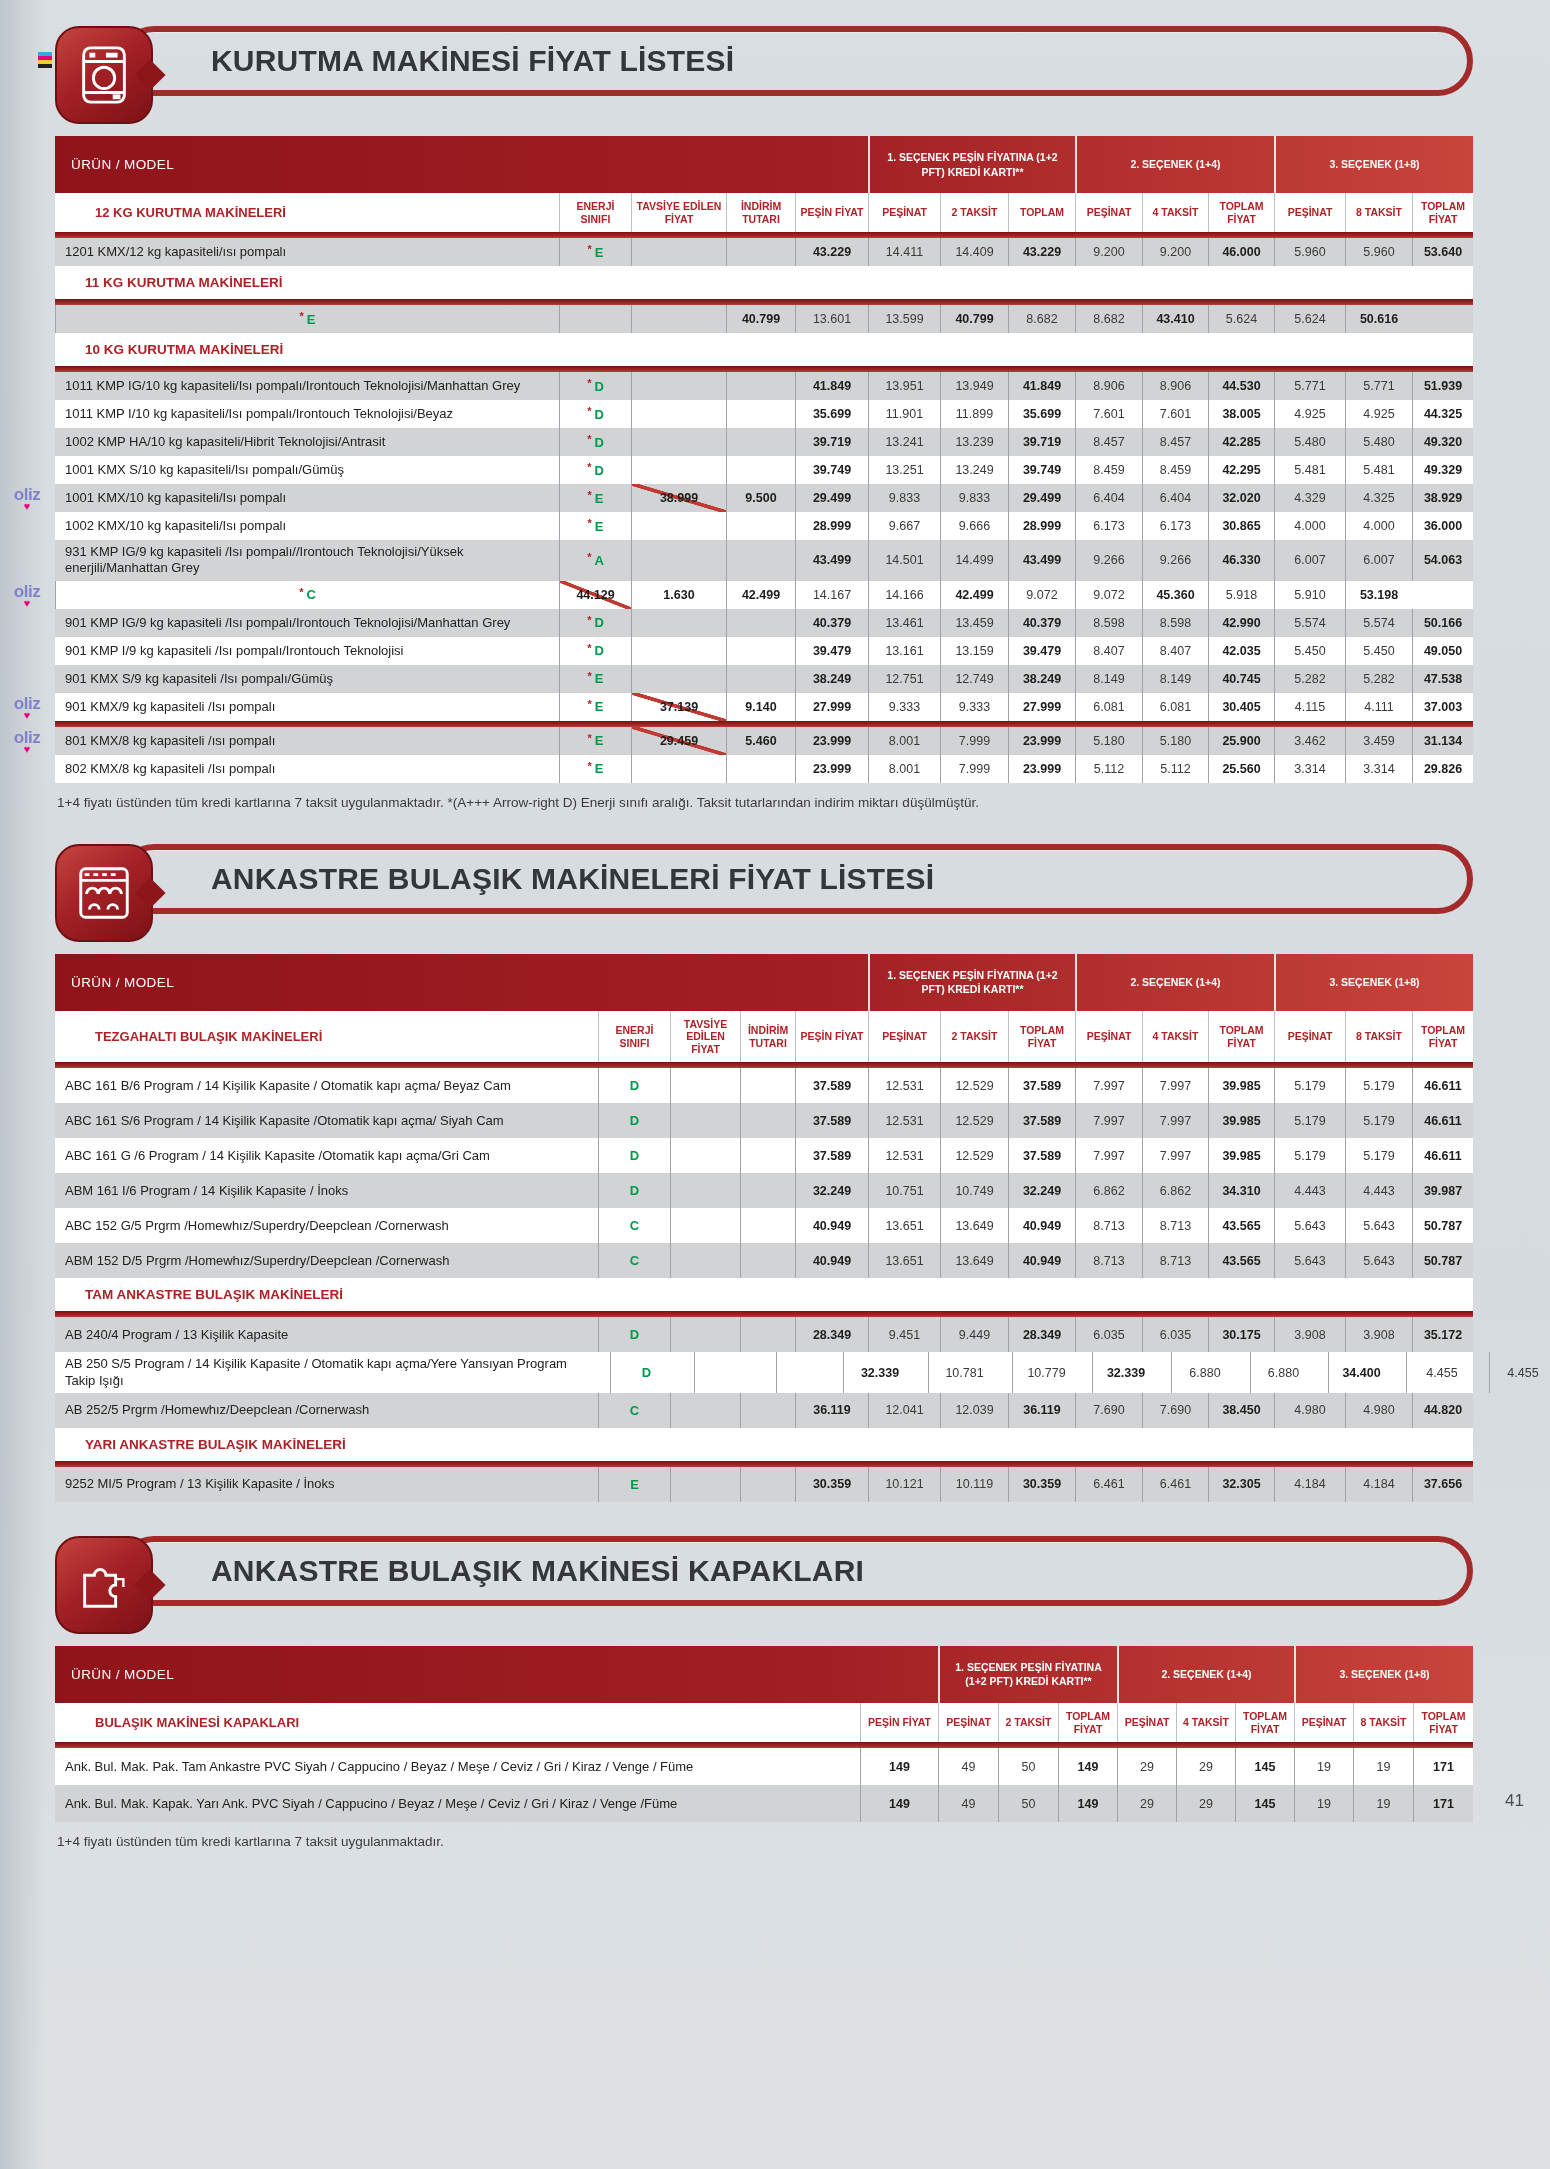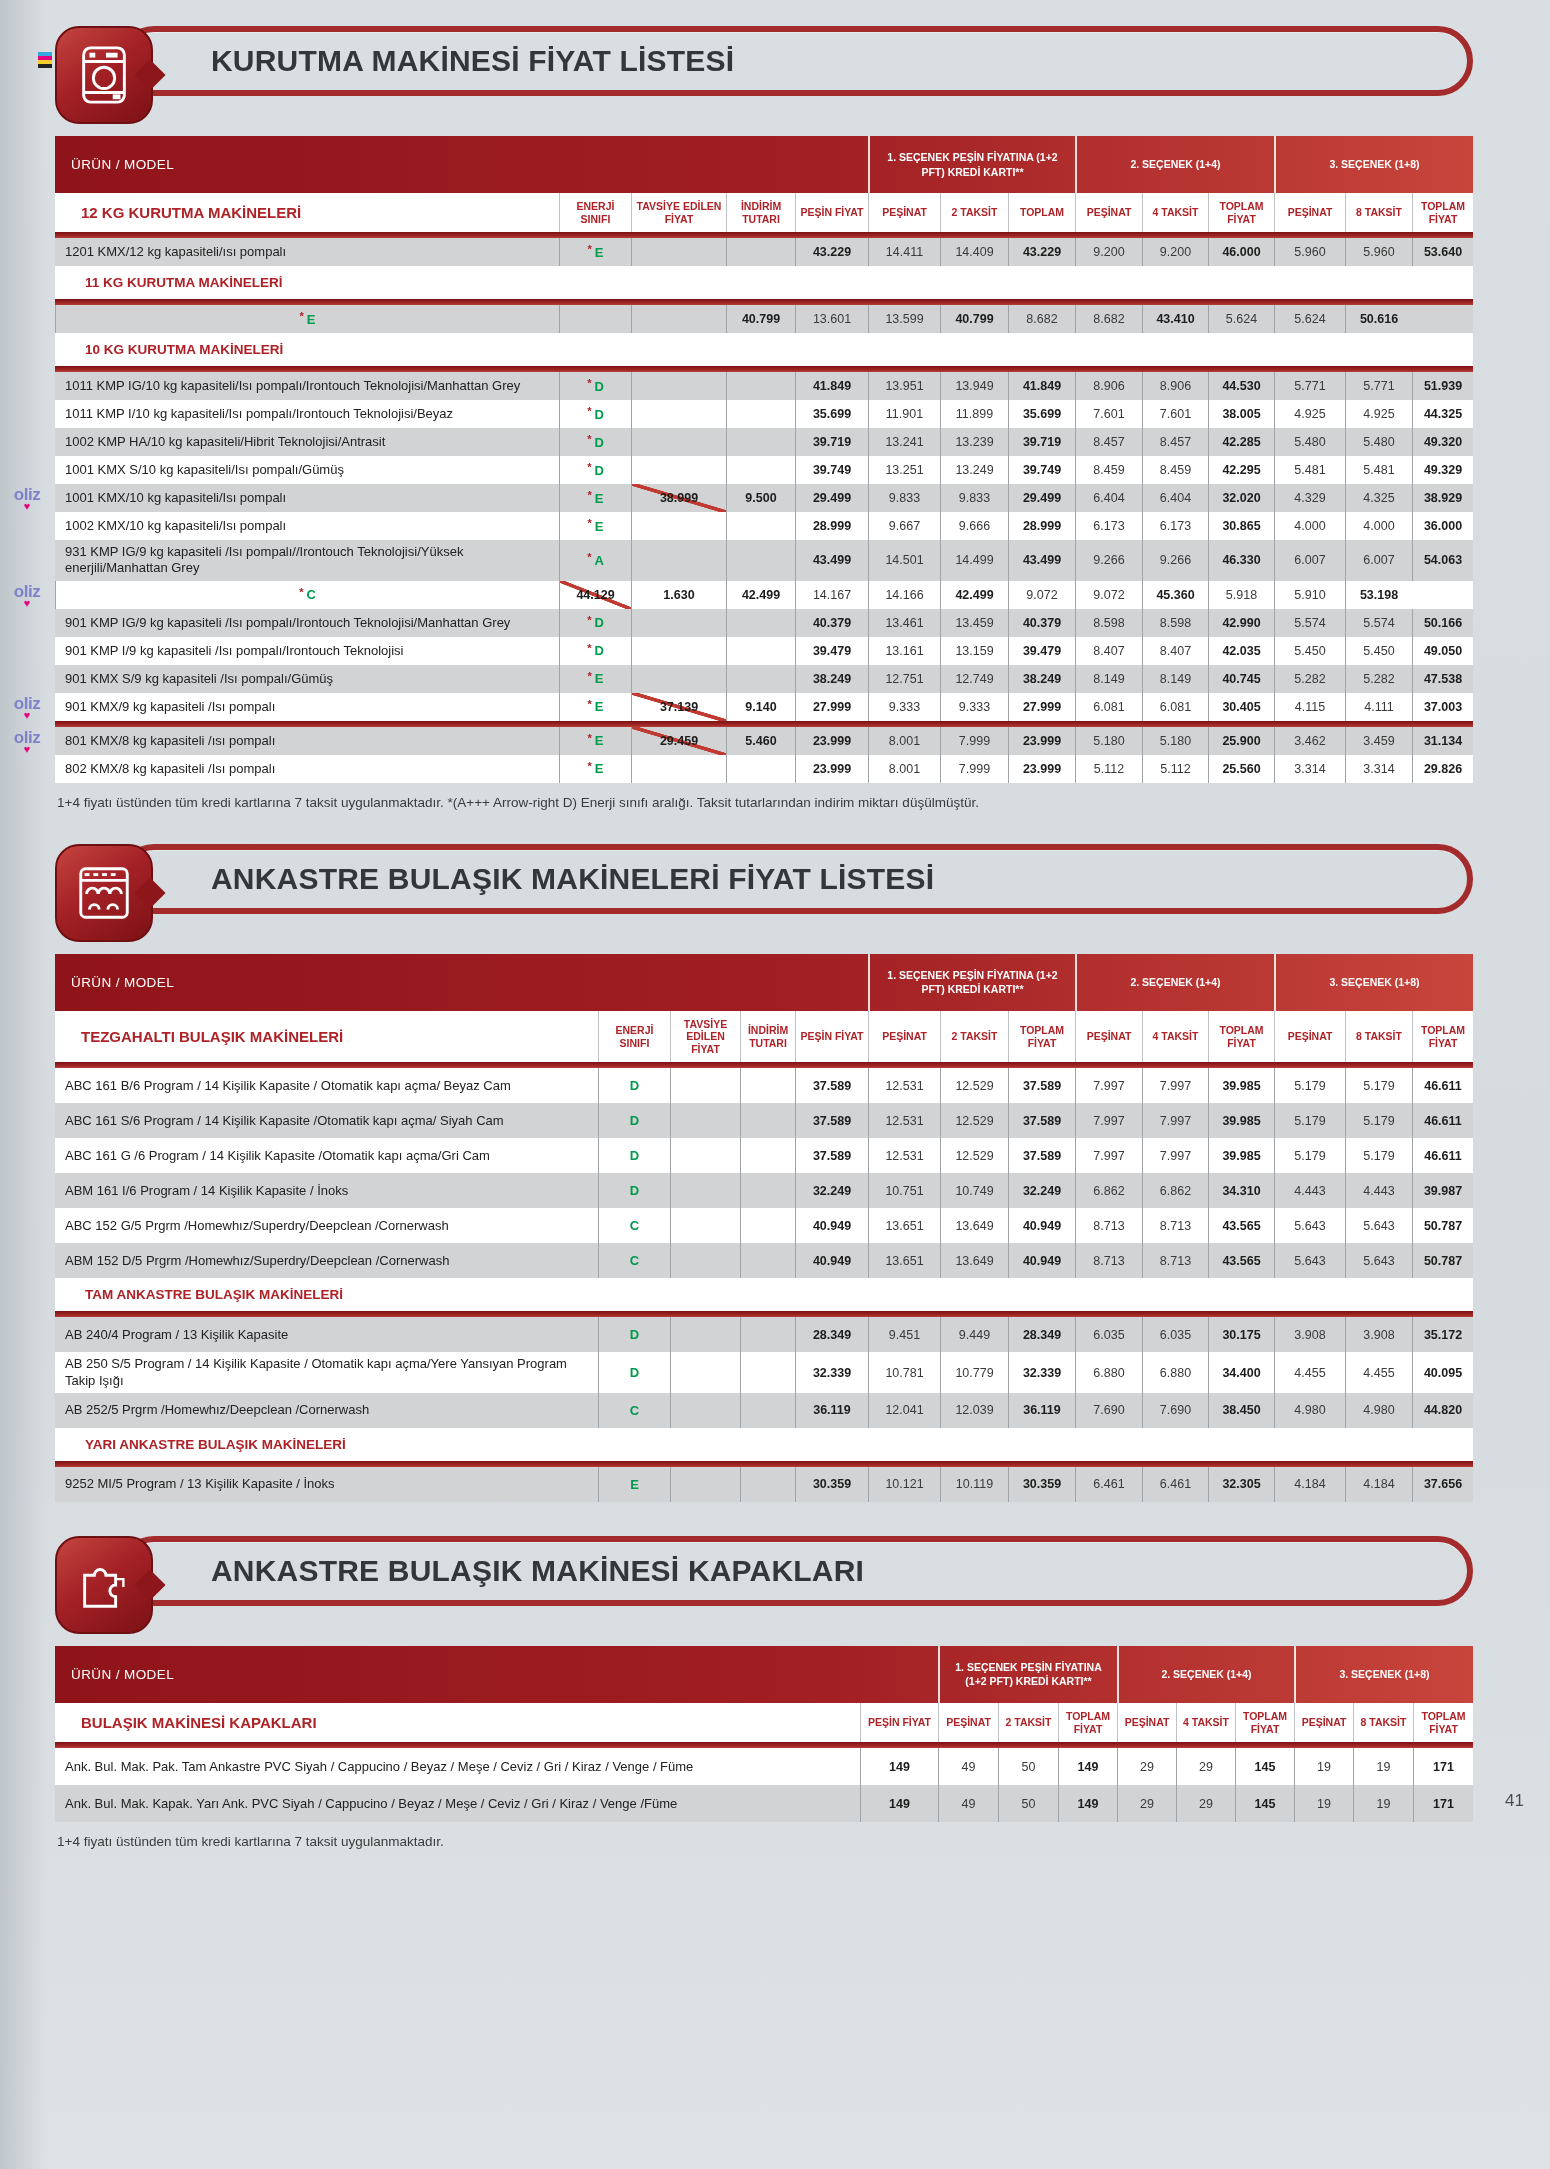--- a/index.html
+++ b/index.html
@@ -36,21 +36,21 @@
   .tbl{background:#fff;}
   .thead-main{display:flex;height:57px;color:#fff;
     background:linear-gradient(90deg,#8f141a 0%,#a21f24 55%,#c7453b 100%);}
   .th-left{display:flex;align-items:center;padding-left:16px;font-size:13.5px;letter-spacing:.4px;box-sizing:border-box;}
   .th-opt{display:flex;align-items:center;justify-content:center;text-align:center;
     font-size:10.5px;font-weight:700;line-height:1.35;border-left:2px solid rgba(255,255,255,.85);
     padding:0 9px;box-sizing:border-box;}
   .thead-sub{display:grid;background:#fff;}
   .th-sub{display:flex;align-items:center;justify-content:center;text-align:center;color:#ae2328;
     font-size:10.5px;font-weight:700;line-height:1.2;padding:7px 3px;box-sizing:border-box;border-left:1px solid #bcc1c5;}
-  .th-sub:first-child{border-left:none;justify-content:flex-start;text-align:left;font-size:15px;padding-left:26px;}
+  .th-sub:first-child{border-left:none;justify-content:flex-start;text-align:left;font-size:13px;padding-left:40px;}
   .gbar{height:6px;background:linear-gradient(180deg,#7d1014 0%,#a32a27 70%,#b5403a 100%);}
   .glabel{background:#fff;color:#ae2127;font-weight:700;font-size:13.5px;padding:9px 0 9px 30px;}
   .row{display:grid;position:relative;background:#fff;}
   .row.gray{background:#d2d3d4;}
   .cell{display:flex;align-items:center;justify-content:center;text-align:center;
     font-size:12.5px;color:#3a3a3a;padding:4px 2px;box-sizing:border-box;border-left:1px solid #9fa4a8;min-height:28px;}
   .sec-1 .cell{min-height:35px;}
   .sec-2 .cell{min-height:37px;}
   .cell.model{justify-content:flex-start;text-align:left;padding-left:10px;padding-right:10px;
     border-left:none;color:#222;font-size:13px;line-height:1.25;}
@@ -620,21 +620,21 @@
           <div class="cell">9.451</div>
           <div class="cell">9.449</div>
           <div class="cell bold">28.349</div>
           <div class="cell">6.035</div>
           <div class="cell">6.035</div>
           <div class="cell bold">30.175</div>
           <div class="cell">3.908</div>
           <div class="cell">3.908</div>
           <div class="cell bold">35.172</div>
         </div>
-        <div class="row" style="grid-template-columns: 543px 72px 70px 55px 73px 72px 68px 67px 67px 66px 66px 71px 67px 61px;">
+        <div class="row" style="grid-template-columns: 543px 72px 70px 55px 73px 72px 68px 67px 67px 66px 66px 71px 67px 61px; gap: 12px;">
           <div class="cell model">AB 250 S/5 Program / 14 Kişilik Kapasite / Otomatik kapı açma/Yere Yansıyan Program Takip Işığı</div>
           <div class="cell energy">
             <div class="letter" style="display: inline;">D</div>
           </div>
           <div class="cell bold"></div>
           <div class="cell bold"></div>
           <div class="cell bold">32.339</div>
           <div class="cell">10.781</div>
           <div class="cell">10.779</div>
           <div class="cell bold">32.339</div>

